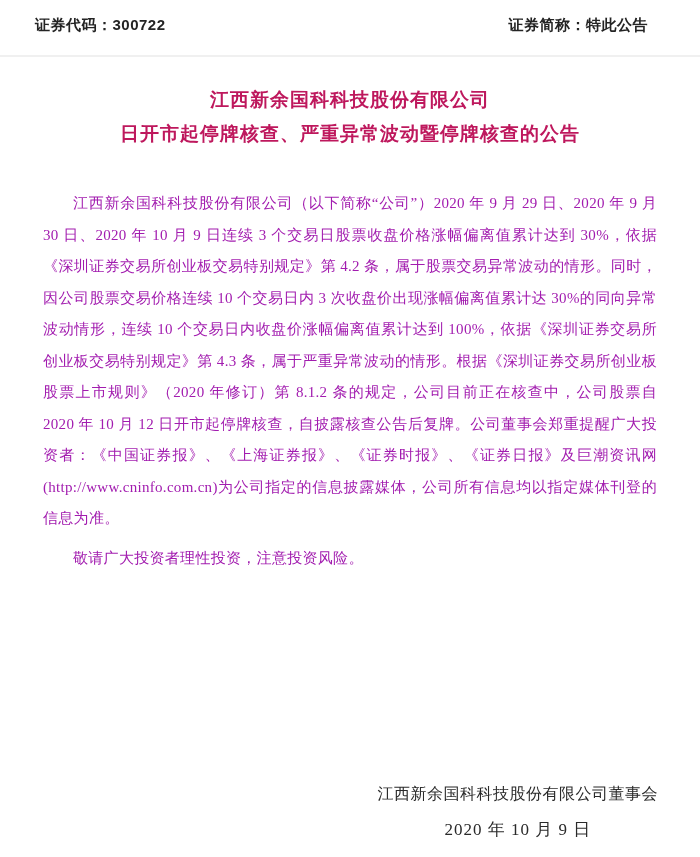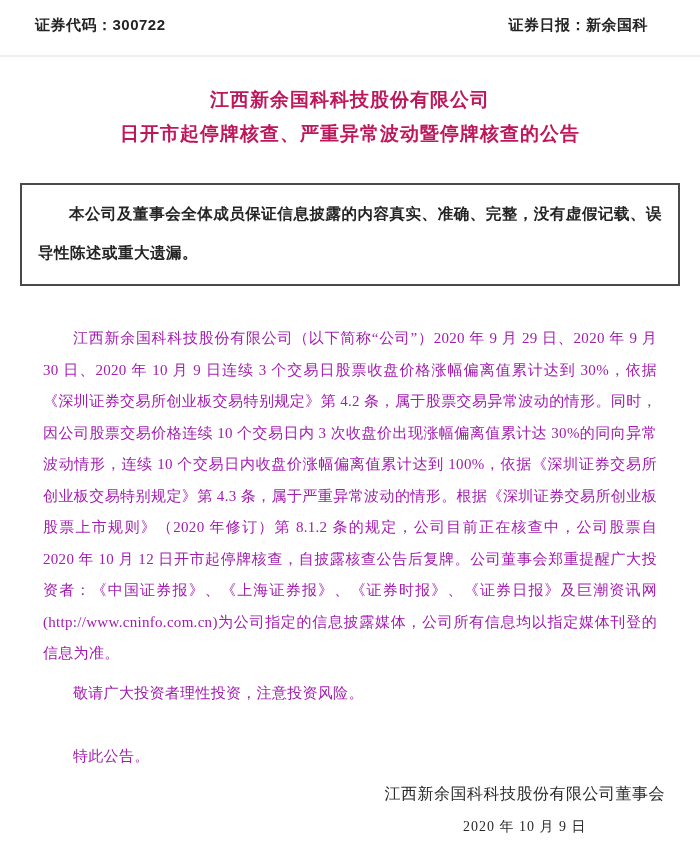--- a/index.html
+++ b/index.html
@@ -74,63 +74,59 @@
     text-align: justify;
     color: #a21caf;
     letter-spacing: 0.3px;
   }
   .doc-body p.closing {
     margin-top: 32px;
   }
   
   .signature {
     position: absolute;
-    right: 35px;
+    right: 42px;
     top: 783px;
     display: inline-block;
     text-align: center;
   }
   .sig-company {
     font-size: 16px;
     line-height: 22px;
     color: #2a2a2a;
     letter-spacing: 0.5px;
   }
   .sig-date {
     margin-top: 13px;
-    font-size: 14px;
+    font-size: 17px;
     color: #2a2a2a;
     letter-spacing: 1px;
   }
 </style>
 </head>
 <body>
 
 <div class="page">
 
   <header class="doc-header">
     <span>证券代码：300722</span>
-    <span>证券日报：新余国科</span>
+    <span>证券简称：特此公告</span>
   </header>
 
   <div class="header-divider"></div>
 
   <div class="doc-title">
     <div>江西新余国科科技股份有限公司</div>
     <div>日开市起停牌核查、严重异常波动暨停牌核查的公告</div>
   </div>
 
-  <div class="declaration-box">
-    <p>本公司及董事会全体成员保证信息披露的内容真实、准确、完整，没有虚假记载、误导性陈述或重大遗漏。</p>
-  </div>
 
   <main class="doc-body">
     <p>江西新余国科科技股份有限公司（以下简称“公司”）2020 年 9 月 29 日、2020 年 9 月 30 日、2020 年 10 月 9 日连续 3 个交易日股票收盘价格涨幅偏离值累计达到 30%，依据《深圳证券交易所创业板交易特别规定》第 4.2 条，属于股票交易异常波动的情形。同时，因公司股票交易价格连续 10 个交易日内 3 次收盘价出现涨幅偏离值累计达 30%的同向异常波动情形，连续 10 个交易日内收盘价涨幅偏离值累计达到 100%，依据《深圳证券交易所创业板交易特别规定》第 4.3 条，属于严重异常波动的情形。根据《深圳证券交易所创业板股票上市规则》（2020 年修订）第 8.1.2 条的规定，公司目前正在核查中，公司股票自 2020 年 10 月 12 日开市起停牌核查，自披露核查公告后复牌。公司董事会郑重提醒广大投资者：《中国证券报》、《上海证券报》、《证券时报》、《证券日报》及巨潮资讯网(http://www.cninfo.com.cn)为公司指定的信息披露媒体，公司所有信息均以指定媒体刊登的信息为准。</p>
     <p>敬请广大投资者理性投资，注意投资风险。</p>
-    <p class="closing">特此公告。</p>
   </main>
 
   <div class="signature">
     <div class="sig-company">江西新余国科科技股份有限公司董事会</div>
     <div class="sig-date">2020 年 10 月 9 日</div>
   </div>
 
 </div>
 
 </body></html>

